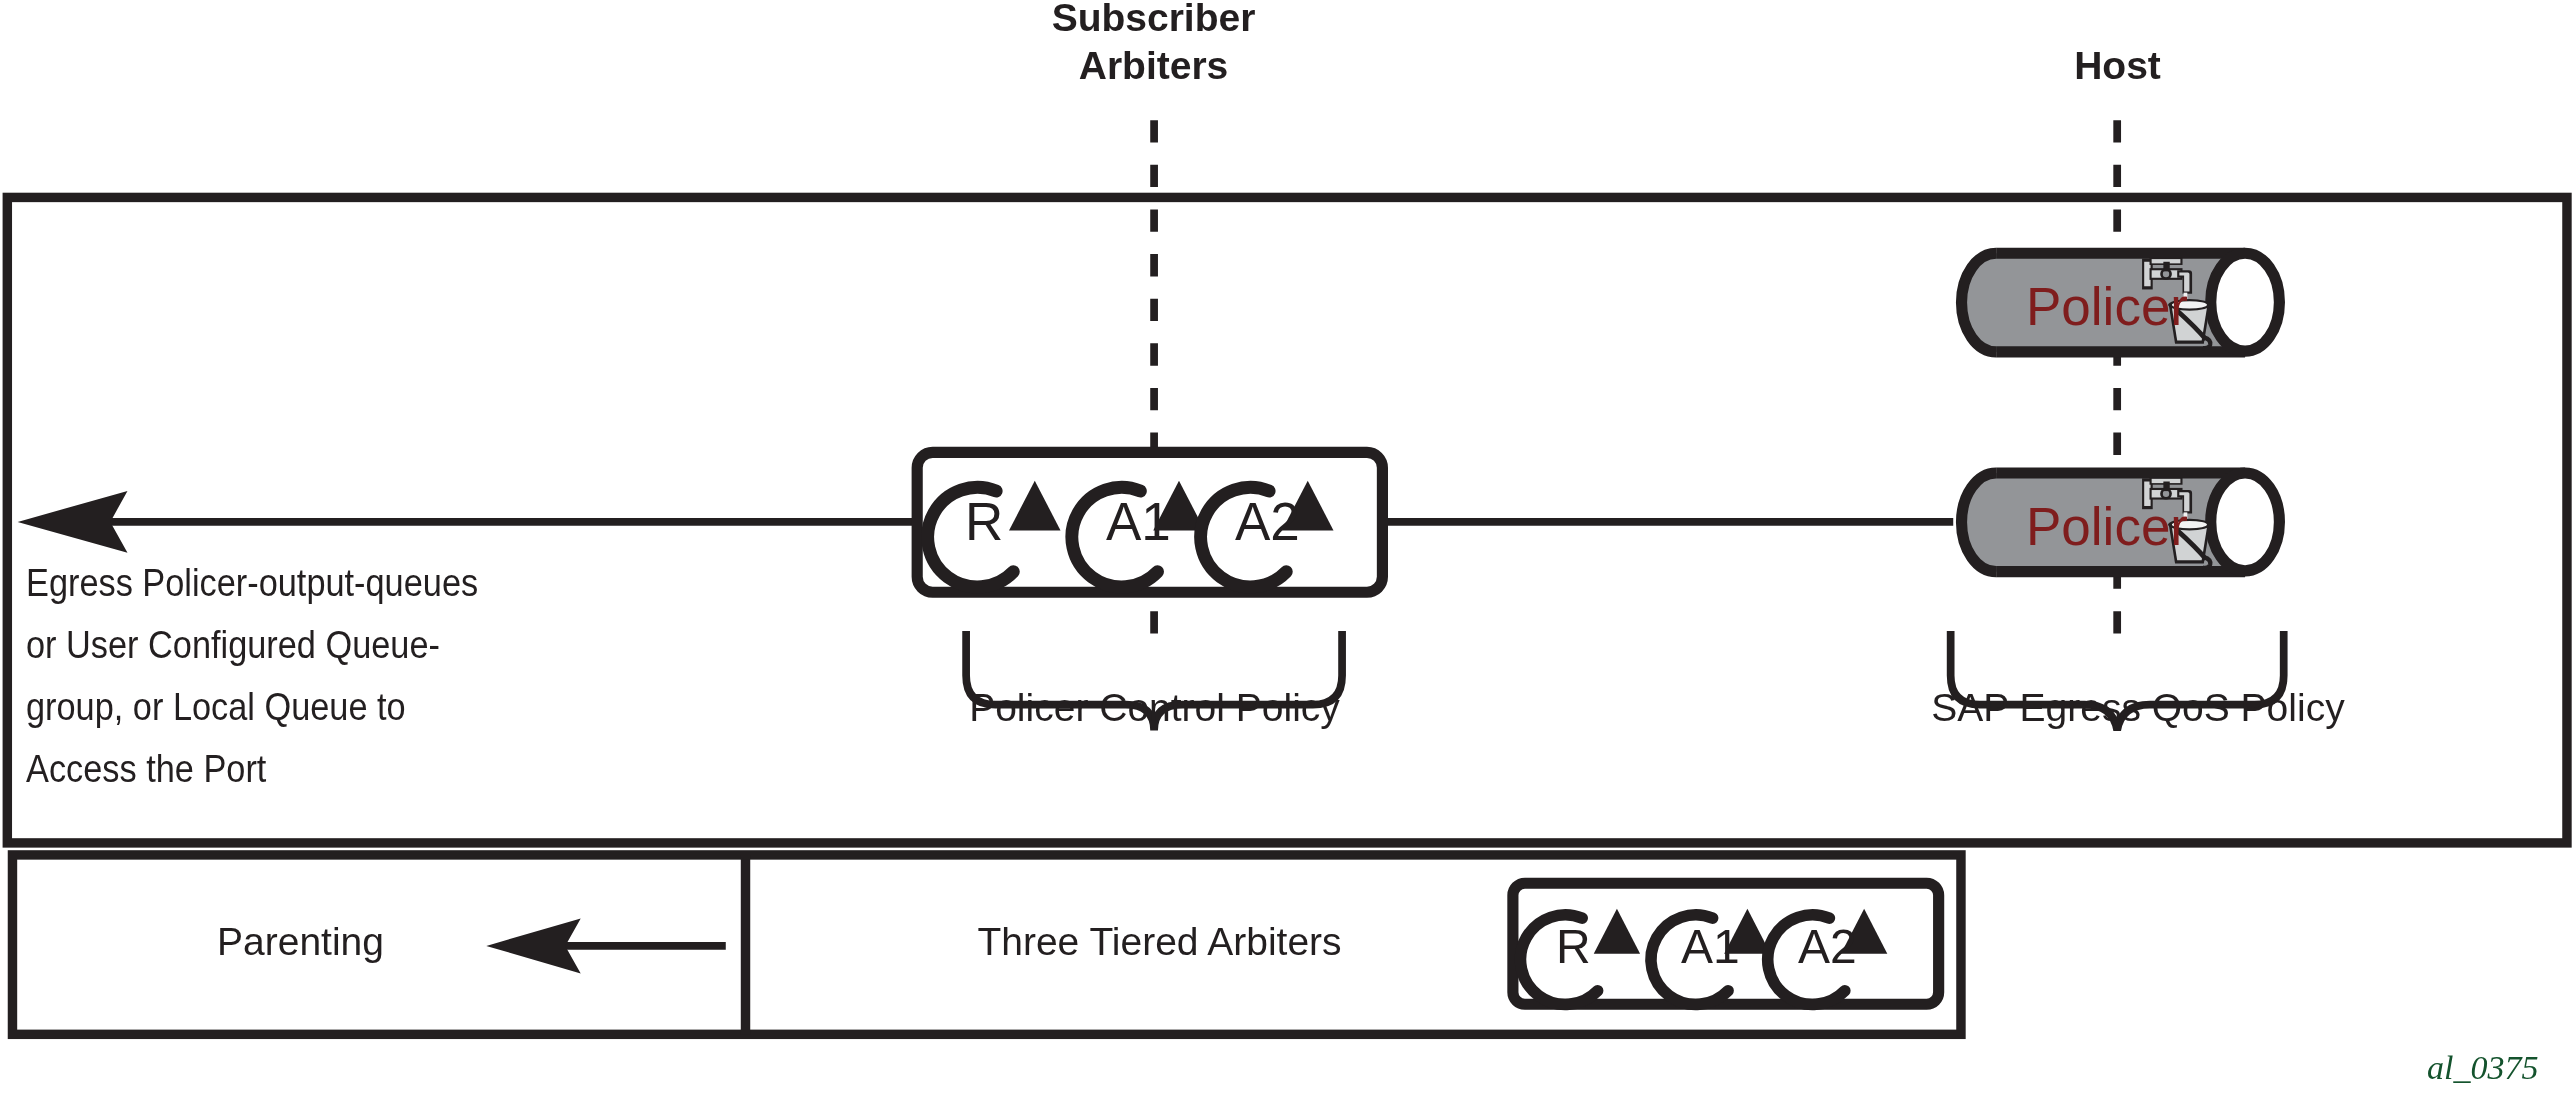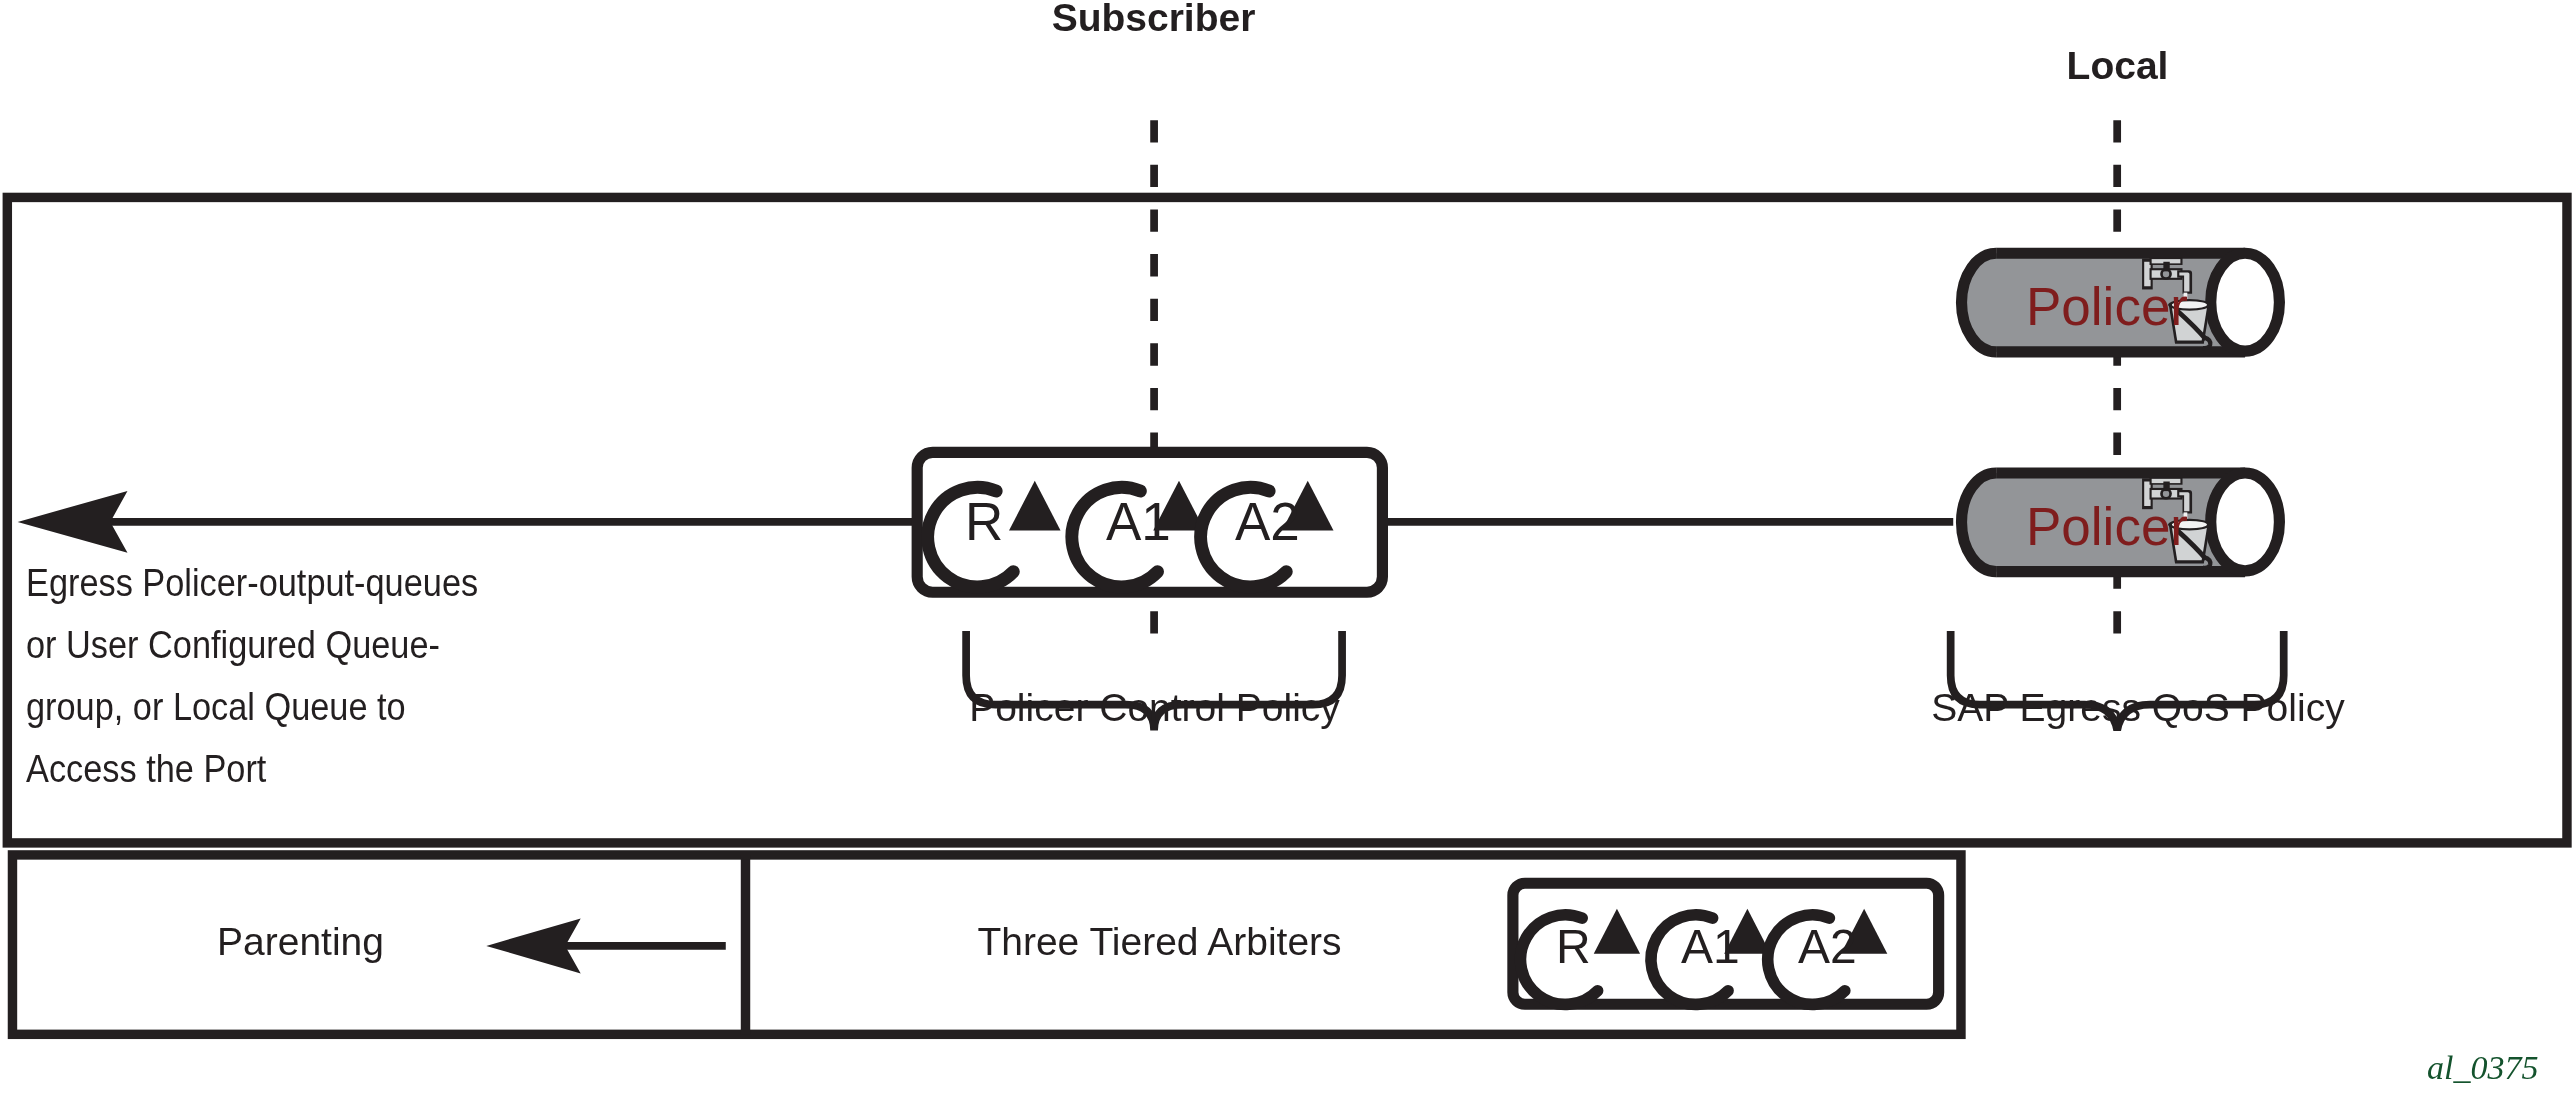--- a/index.html
+++ b/index.html
@@ -116,21 +116,22 @@
       </g>
     <g transform="translate(1938,1102) scale(0.9)">
         <use href="#arbiter-sym"></use>
       </g>
     <g transform="translate(2074,1102) scale(0.9)">
         <use href="#arbiter-sym"></use>
       </g>
   </svg>
 
   <div class="lbl hdr" style="left:982px;top:-3.4px;width:343px;">Subscriber</div>
-  <div class="lbl hdr" style="left:1946px;top:45px;width:343px;">Local</div>
+  <div class="lbl hdr" style="left:982px;top:45px;width:343px;">Arbiters</div>
+  <div class="lbl hdr" style="left:1946px;top:45px;width:343px;">Host</div>
 
   <div class="lbl body-txt" style="left:26px;top:562px;">Egress Policer-output-queues</div>
   <div class="lbl body-txt" style="left:26px;top:624px;">or User Configured Queue-</div>
   <div class="lbl body-txt" style="left:26px;top:686px;">group, or Local Queue to</div>
   <div class="lbl body-txt" style="left:26px;top:748px;">Access the Port</div>
 
   <div class="lbl" style="left:965px;top:494px;font-size:53px;">R</div>
   <div class="lbl" style="left:1106px;top:494px;font-size:53px;">A1</div>
   <div class="lbl" style="left:1235px;top:494px;font-size:53px;">A2</div>
 

